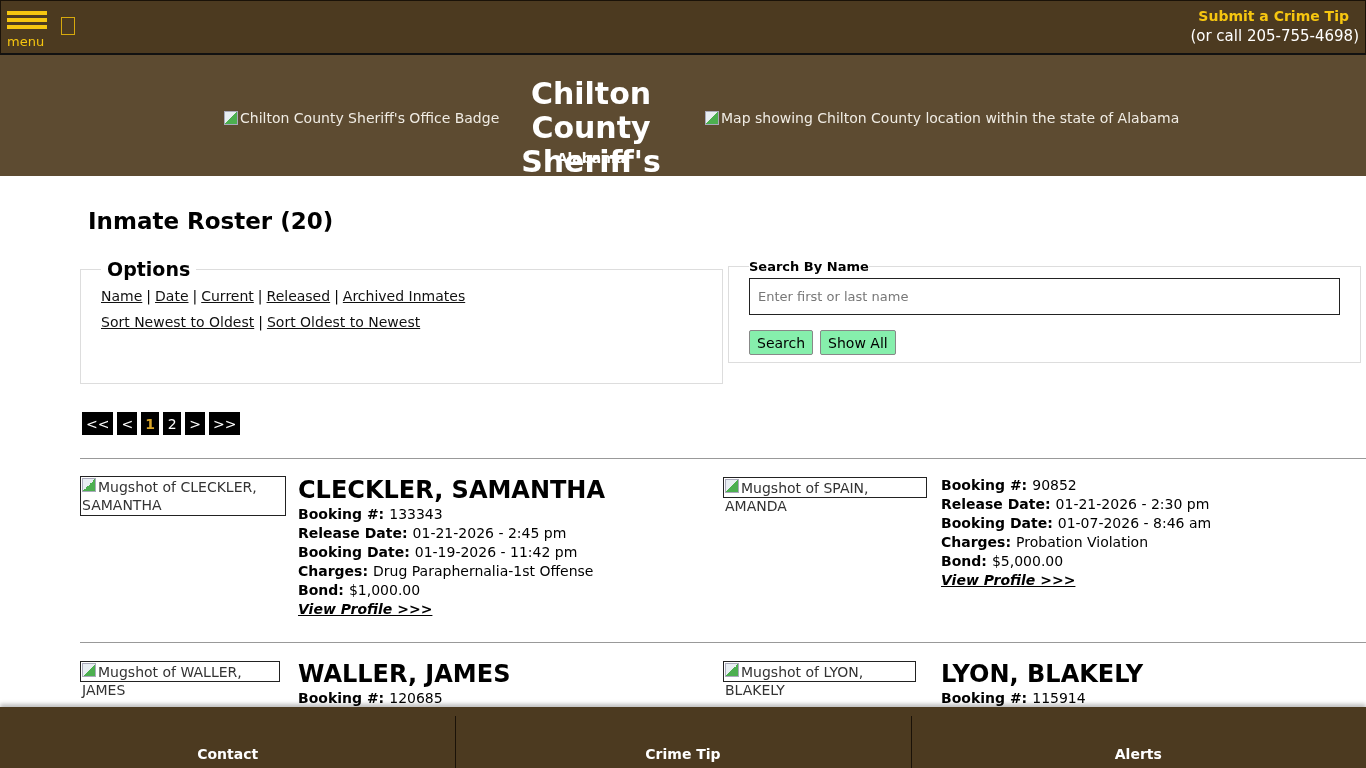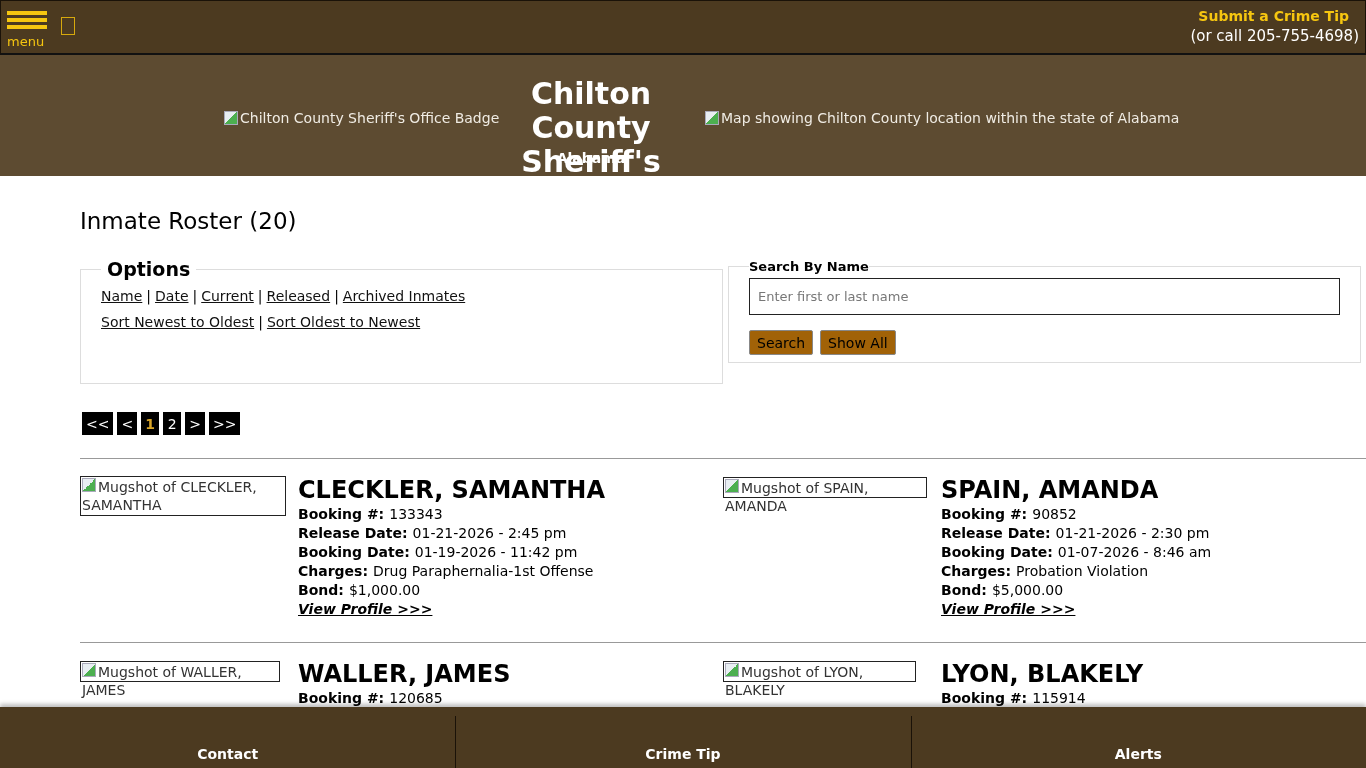--- a/index.html
+++ b/index.html
@@ -17,35 +17,35 @@
 
     
     .banner { position: absolute; left: 0; top: 55px; width: 1366px; height: 121px; background: #5d4b31; }
     .badge-alt { position: absolute; left: 224px; top: 55px; color: #f0ece4; font-size: 14px; display: flex; align-items: center; }
     .broken-img { display: inline-block; width: 14px; height: 14px; margin-right: 2px; background: linear-gradient(135deg, #e8eef2 50%, #4caf50 50%); border: 1px solid #aab; }
     .site-title { position: absolute; left: 480px; top: 22px; width: 222px; text-align: center; color: #ffffff; font-weight: bold; font-size: 30px; line-height: 34px; }
     .site-sub { position: absolute; left: 480px; top: 95px; width: 222px; text-align: center; color: #fff; font-weight: bold; font-size: 14px; }
     .map-alt { position: absolute; left: 705px; top: 55px; color: #f0ece4; font-size: 14px; display: flex; align-items: center; }
 
     
-    .page-title { position: absolute; left: 80px; top: 208px; font-size: 23px; font-weight: normal; }
+    .page-title { position: absolute; left: 88px; top: 208px; font-size: 23px; font-weight: bold; }
 
     fieldset.options { position: absolute; left: 80px; top: 258px; width: 643px; height: 126px; border: 1px solid #ddd; padding: 0 20px; }
     fieldset.options legend { font-size: 19px; font-weight: bold; padding: 0 6px; }
     .opt-row { font-size: 14px; margin-top: 8px; }
     .opt-row + .opt-row { margin-top: 10px; }
     .opt-row a { color: #111; text-decoration: underline; cursor: pointer; }
     .sep { margin: 0 4px; }
 
     fieldset.search { position: absolute; left: 728px; top: 259px; width: 633px; height: 104px; border: 1px solid #ddd; padding: 0 20px; }
     fieldset.search legend { font-size: 13px; font-weight: bold; padding: 0; }
     .search-input { display: block; width: 591px; height: 37px; border: 1.5px solid #222; margin-top: 4px; padding: 4px 8px; font-size: 13px; font-family: "DejaVu Sans", sans-serif; }
     .search-input::placeholder { color: #777; }
     .btn-row { margin-top: 15px; display: flex; gap: 7px; }
-    .btn { height: 25px; padding: 0 7px; background: #a16207; border: 1px solid #888; border-radius: 2px; font-size: 14px; font-family: "DejaVu Sans", sans-serif; cursor: pointer; }
+    .btn { height: 25px; padding: 0 7px; background: #86efac; border: 1px solid #888; border-radius: 2px; font-size: 14px; font-family: "DejaVu Sans", sans-serif; cursor: pointer; }
 
     .pager { position: absolute; left: 82px; top: 412px; display: flex; gap: 4px; }
     .pg { background: #000; color: #fff; font-size: 14px; height: 23px; min-width: 18px; padding: 0 4px; display: flex; align-items: center; justify-content: center; cursor: pointer; }
     .pg.active { color: #d9a528; font-weight: bold; }
 
     .hr { position: absolute; left: 80px; width: 1286px; height: 1px; background: #999; }
     .mug { position: absolute; border: 1px solid #222; font-size: 14px; color: #333; padding: 1px; line-height: 18px; background: #fff; }
     .info { position: absolute; font-size: 14px; line-height: 19px; }
     .info .name { font-size: 24px; font-weight: bold; line-height: 28px; margin-bottom: 1px; }
     .info .lbl { font-weight: bold; margin-right: 5px; }
@@ -131,21 +131,20 @@
   <div><span class="lbl">Booking Date:</span><span>01-19-2026 - 11:42 pm</span></div>
   <div><span class="lbl">Charges:</span><span>Drug Paraphernalia-1st Offense</span></div>
   <div><span class="lbl">Bond:</span><span>$1,000.00</span></div>
   <div><a class="view">View Profile &gt;&gt;&gt;</a></div>
 </div>
 
 <div class="mug" style="left:723px; top:477px; width:204px; height:21px;">
   <span class="broken-img"></span><span>Mugshot of SPAIN, AMANDA</span>
 </div>
 <div class="info" style="left:941px; top:476px;">
-  <div class="name">SPAIN, AMANDA</div>
   <div><span class="lbl">Booking #:</span><span>90852</span></div>
   <div><span class="lbl">Release Date:</span><span>01-21-2026 - 2:30 pm</span></div>
   <div><span class="lbl">Booking Date:</span><span>01-07-2026 - 8:46 am</span></div>
   <div><span class="lbl">Charges:</span><span>Probation Violation</span></div>
   <div><span class="lbl">Bond:</span><span>$5,000.00</span></div>
   <div><a class="view">View Profile &gt;&gt;&gt;</a></div>
 </div>
 
 <div class="hr" style="top:642px;"></div>
 

